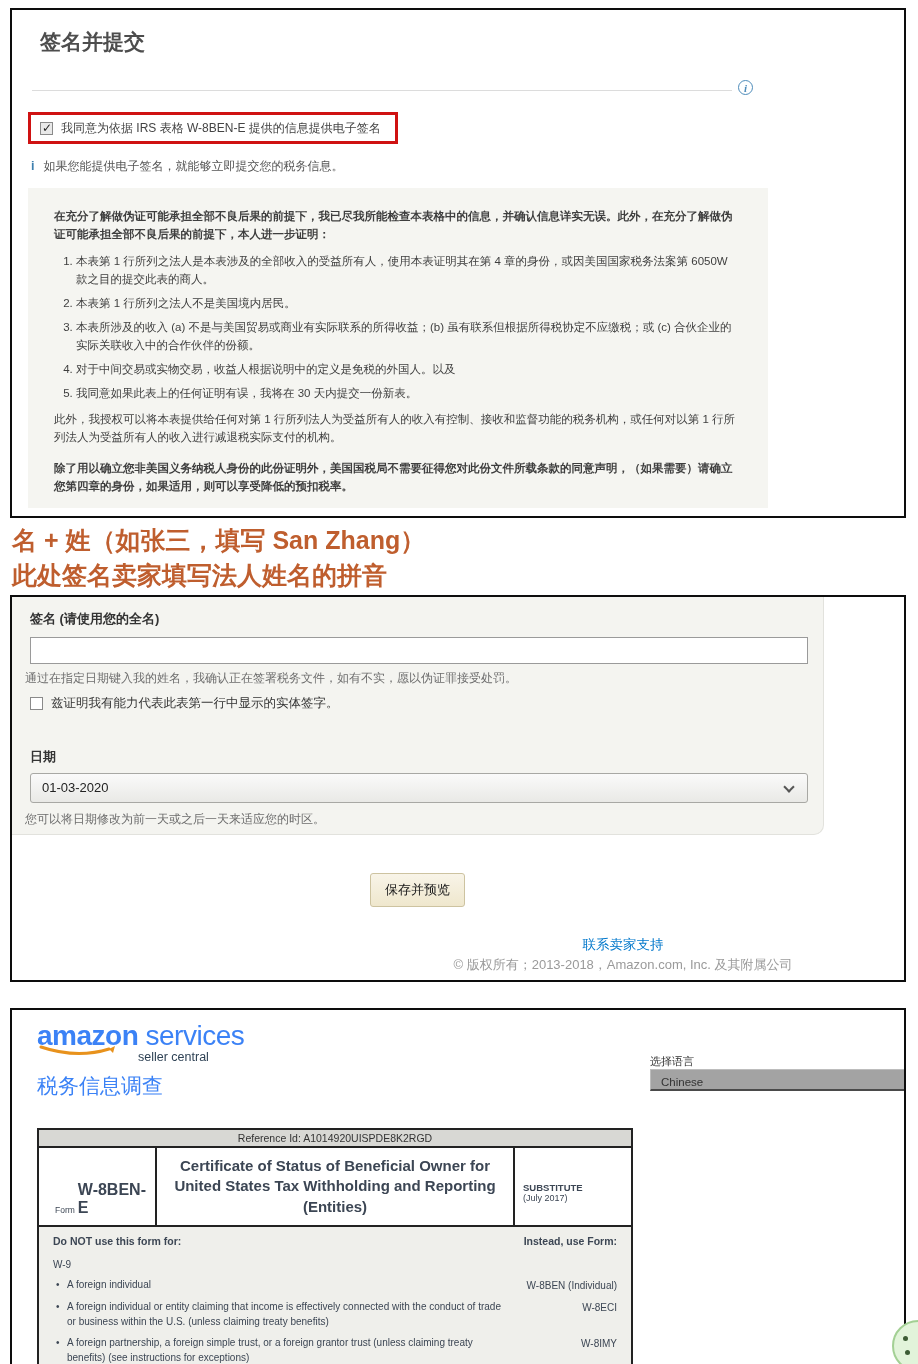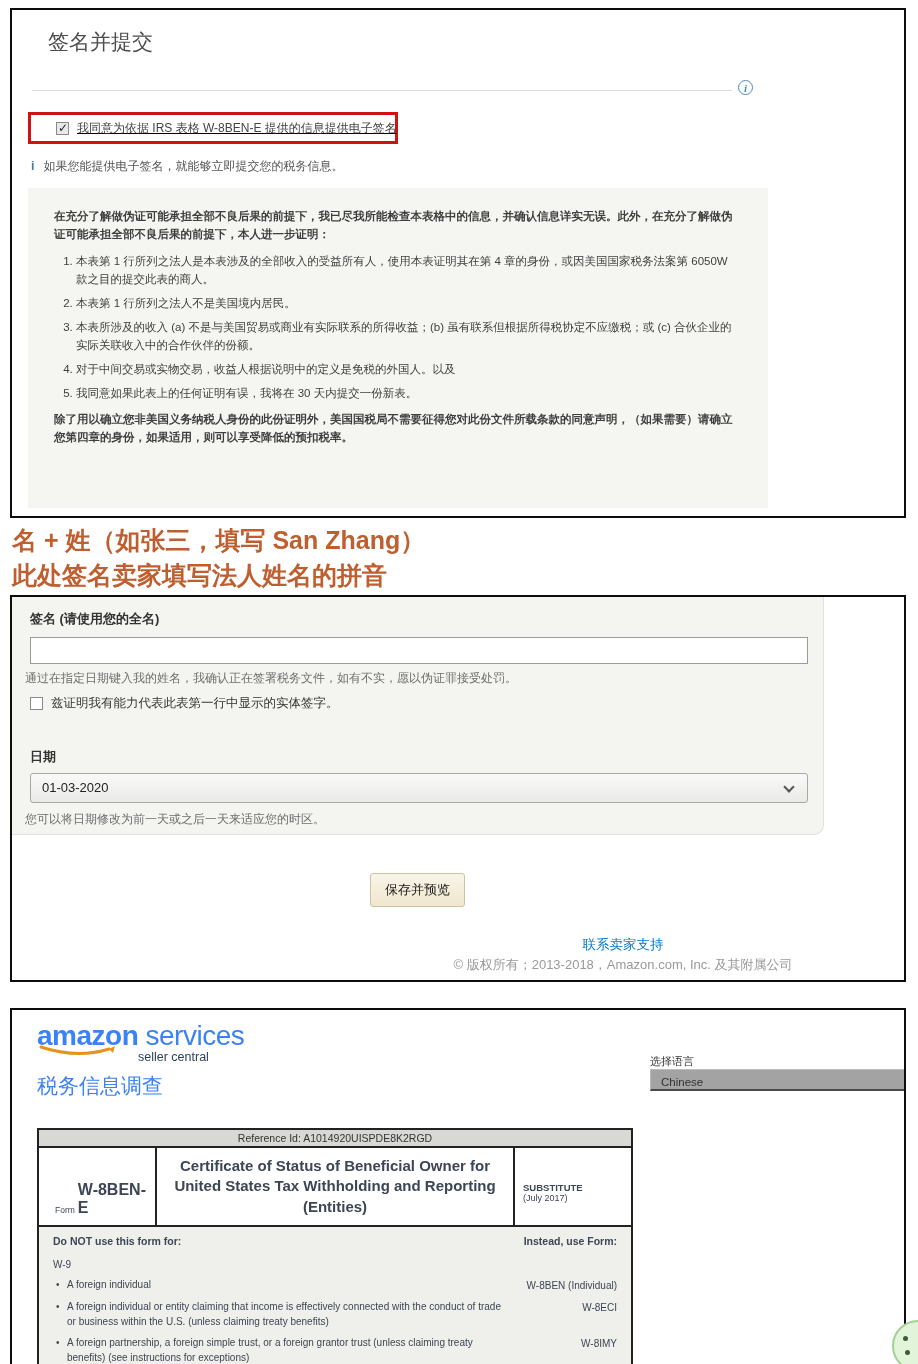--- a/index.html
+++ b/index.html
@@ -1,26 +1,26 @@
 <!DOCTYPE html>
 <html><head>
 <meta charset="utf-8">
 <style>
   * { margin:0; padding:0; box-sizing:border-box; }
   html,body { width:918px; height:1364px; background:#fff; overflow:hidden;
     font-family:"Liberation Sans","DejaVu Sans",sans-serif; }
   .panel { position:absolute; left:10px; width:896px; border:2px solid #0d0d0d; background:#fff; overflow:hidden; }
   
   #panel1 { top:8px; height:510px; }
-  .p1-title { position:absolute; left:36px; top:18px; font-size:21px; color:#4d4d4d; font-weight:400; }
+  .p1-title { position:absolute; left:28px; top:18px; font-size:21px; color:#4d4d4d; font-weight:700; }
   .p1-divider { position:absolute; left:20px; top:80px; width:700px; border-top:1px solid #dcdcdc; }
   .info-circle { position:absolute; left:726px; top:70px; width:15px; height:15px; border:1px solid #4e8cba;
     border-radius:50%; color:#4e8cba; font:italic bold 11px "Liberation Serif",serif; text-align:center; line-height:14px; }
   .agree-box { position:absolute; left:16px; top:102px; width:370px; height:32px; border:3px solid #cf1212;
-    display:flex; align-items:center; padding-left:25px; background:#fff;text-decoration:underline; }
+    display:flex; align-items:center; padding-left:9px; background:#fff; }
   .cb { display:inline-block; width:13px; height:13px; border:1px solid #8a8a8a; background:#fff;
     flex:0 0 13px; position:relative; }
   .cb.checked { background:#e9e9e9; }
   .cb.checked::after { content:"✓"; position:absolute; left:1px; top:-2px; font-size:12px; color:#222; font-weight:bold; }
   .agree-label { font-size:12px; color:#444; margin-left:8px; white-space:nowrap; }
   .note-row { position:absolute; left:19px; top:148px; font-size:12px; color:#555; }
   .note-i { color:#3e7fae; font-weight:bold; margin-right:9px; font-size:12.5px; }
   .legal-box { position:absolute; left:16px; top:178px; width:740px; bottom:8px; background:#f5f5f1;
     padding:20px 26px 10px 26px; font-size:11.5px; color:#3e3e3e; line-height:1.56; }
   .legal-box p.b { font-weight:bold; }
@@ -103,20 +103,21 @@
 
   <div class="legal-box">
     <p class="b">在充分了解做伪证可能承担全部不良后果的前提下，我已尽我所能检查本表格中的信息，并确认信息详实无误。此外，在充分了解做伪证可能承担全部不良后果的前提下，本人进一步证明：</p>
     <ol>
       <li>本表第 1 行所列之法人是本表涉及的全部收入的受益所有人，使用本表证明其在第 4 章的身份，或因美国国家税务法案第 6050W 款之目的提交此表的商人。</li>
       <li>本表第 1 行所列之法人不是美国境内居民。</li>
       <li>本表所涉及的收入 (a) 不是与美国贸易或商业有实际联系的所得收益；(b) 虽有联系但根据所得税协定不应缴税；或 (c) 合伙企业的实际关联收入中的合作伙伴的份额。</li>
       <li>对于中间交易或实物交易，收益人根据说明中的定义是免税的外国人。以及</li>
       <li>我同意如果此表上的任何证明有误，我将在 30 天内提交一份新表。</li>
     </ol>
+    <p class="auth">此外，我授权可以将本表提供给任何对第 1 行所列法人为受益所有人的收入有控制、接收和监督功能的税务机构，或任何对以第 1 行所列法人为受益所有人的收入进行减退税实际支付的机构。</p>
     <p class="b">除了用以确立您非美国义务纳税人身份的此份证明外，美国国税局不需要征得您对此份文件所载条款的同意声明，（如果需要）请确立您第四章的身份，如果适用，则可以享受降低的预扣税率。</p>
   </div>
 </div>
 
 <div class="annotation">
   <div>名 + 姓（如张三，填写 San Zhang）</div>
   <div>此处签名卖家填写法人姓名的拼音</div>
 </div>
 
 <div class="panel" id="panel2">

